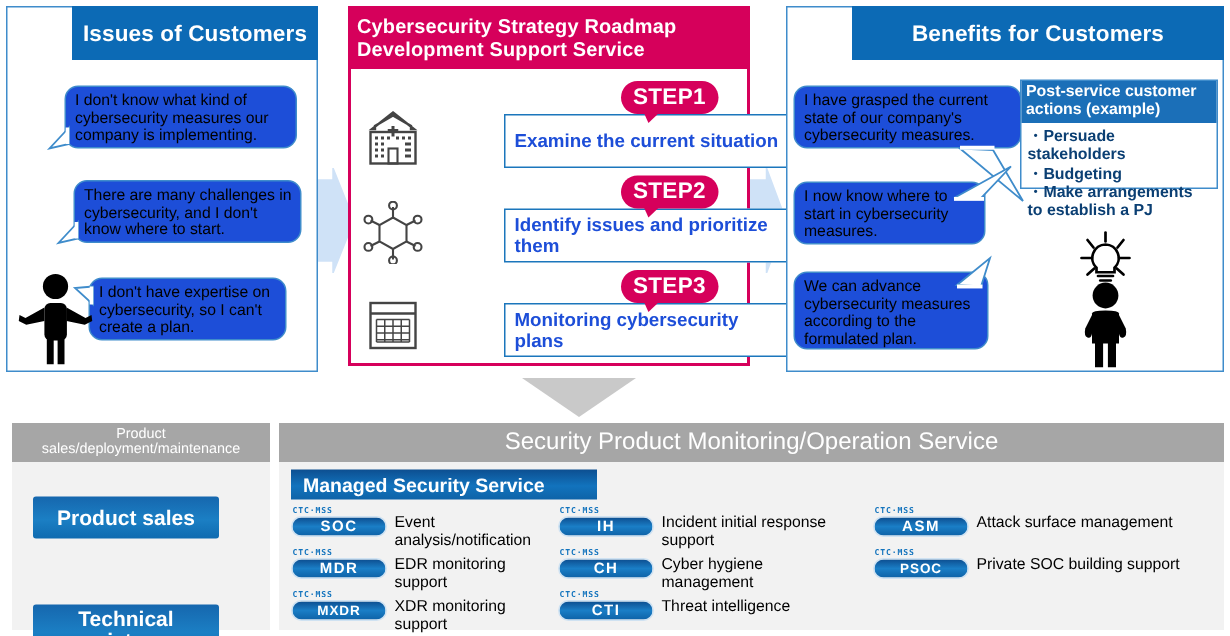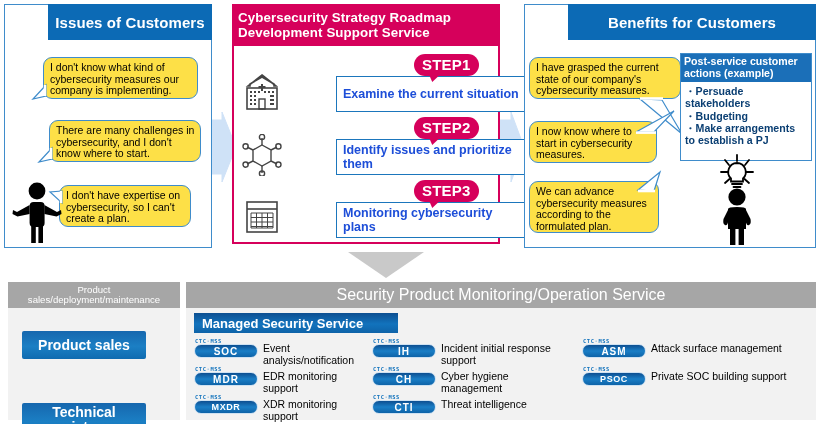--- a/index.html
+++ b/index.html
@@ -24,21 +24,21 @@
     text-align:center;
     letter-spacing:.1px;
   }
   .head-blue{background:#0c6ab5;}
   .head-pink{background:#d6005b;justify-content:flex-start;text-align:left;}
 
   
   .bubble{
     position:absolute;box-sizing:border-box;
     border:1.3px solid #3f8ccb;border-radius:9px;
-    background:#fde047;color:#000;
+    background:#1d4ed8;color:#000;
     font-size:10.5px;line-height:11.6px;
     padding:4px 5px 4px 6px;
   }
   .bubble .tail{
     position:absolute;width:14px;height:14px;overflow:visible;
   }
   .bubble svg{display:block;overflow:visible;}
 
   
   .figure{position:absolute;}
@@ -287,21 +287,21 @@
     </div>
 
     <div class="bubble" style="left:4px;top:176px;width:130px;height:52px;">
       <span>We can advance cybersecurity measures according to the formulated plan.</span>
       <svg class="tail" style="left:104px;top:-10px;" width="32" height="22">
         <polygon points="4,18 26,0 20,19" fill="#fff" stroke="#3f8ccb" stroke-width="1.2"></polygon>
         <line x1="4" y1="19" x2="21" y2="19" stroke="#fff" stroke-width="2.6"></line>
       </svg>
     </div>
 
-    <div class="ps-box" style="left:155px;top:48px;width:132px;height:108px;">
+    <div class="ps-box" style="left:155px;top:48px;width:132px;height:73px;">
       <div class="ps-head">Post-service customer actions (example)</div>
       <div class="ps-body">
         <div>・Persuade stakeholders</div>
         <div>・Budgeting</div>
         <div>・Make arrangements to establish a PJ</div>
       </div>
     </div>
 
     <svg class="figure" style="left:180px;top:148px;" width="64" height="92">
       <g stroke="#000" stroke-width="1.8" fill="none" stroke-linecap="round">

